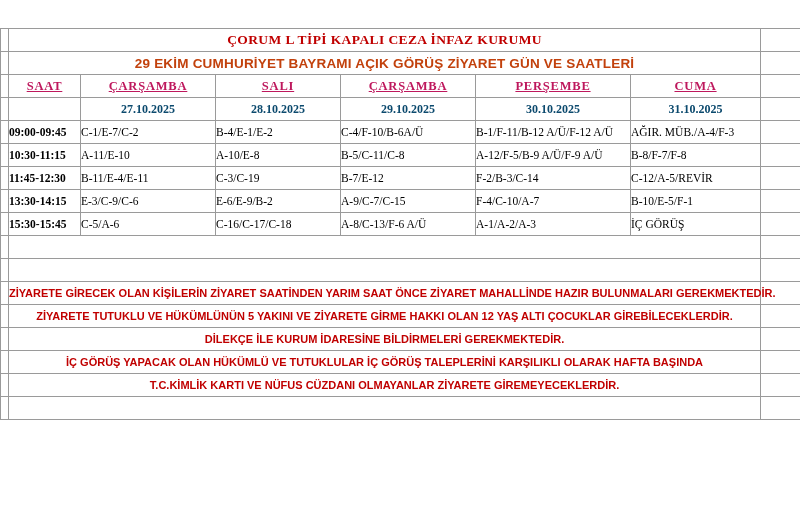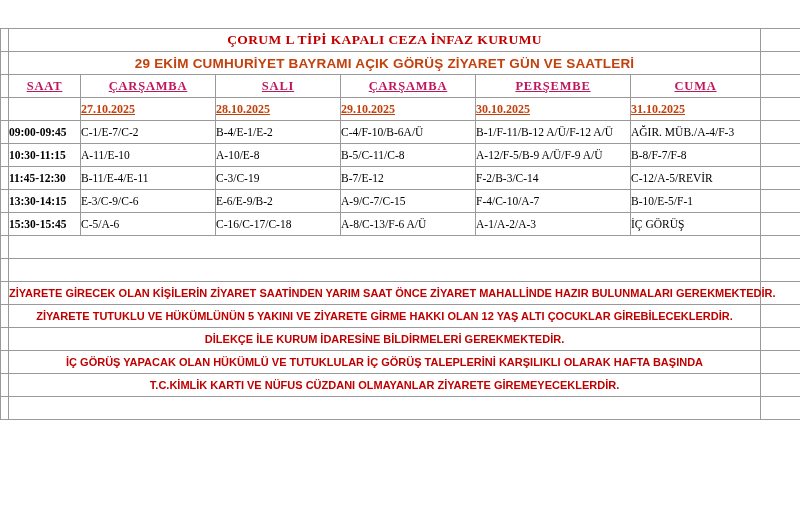--- a/index.html
+++ b/index.html
@@ -65,25 +65,24 @@
     text-align: center;
     font-weight: bold;
     font-size: 12.5px;
     color: #be185d;
     text-decoration: underline;
     letter-spacing: 0.8px;
     height: 50px;
     font-family: "Liberation Serif", serif;
   }
   .datecell {
-    text-align: left;
+    text-align: center;
     font-weight: bold;
     font-size: 12px;
-    color: #c2410c;
-    text-decoration: underline;
+    color: #0c4a6e;
     height: 28px;
     font-family: "Liberation Serif", serif;
   }
   .timecell {
     font-weight: bold;
     font-size: 11.5px;
     color: #000000;
     height: 28px;
     font-family: "Liberation Serif", serif;
   }

